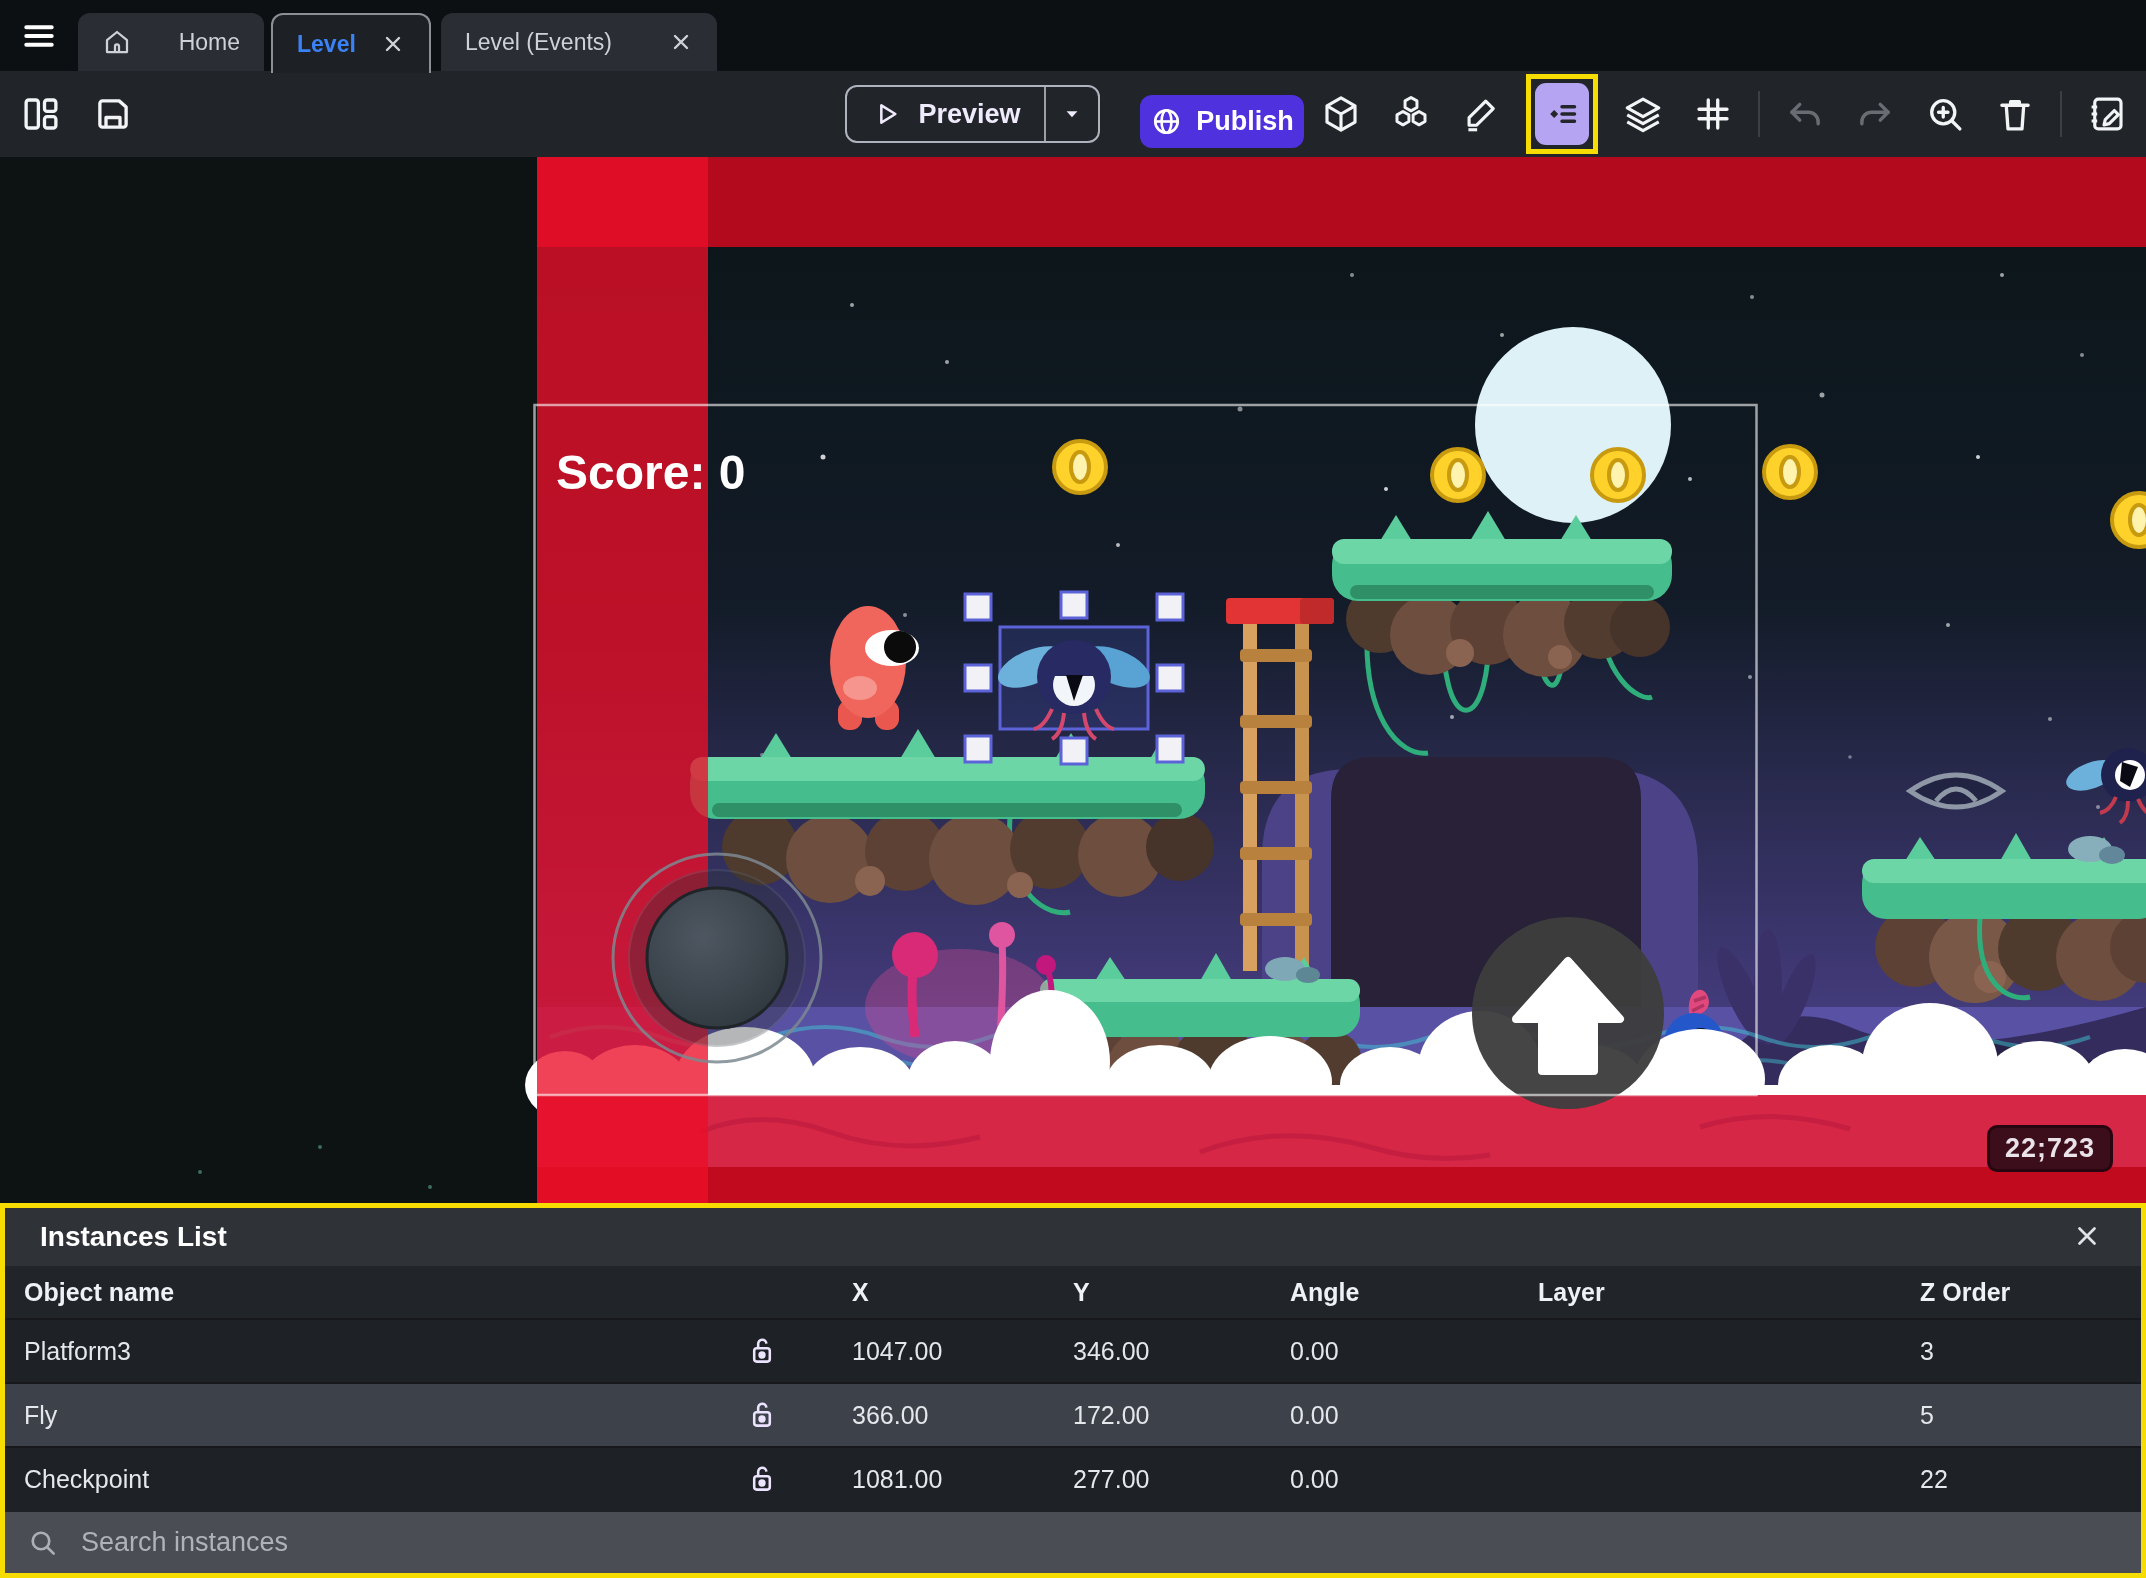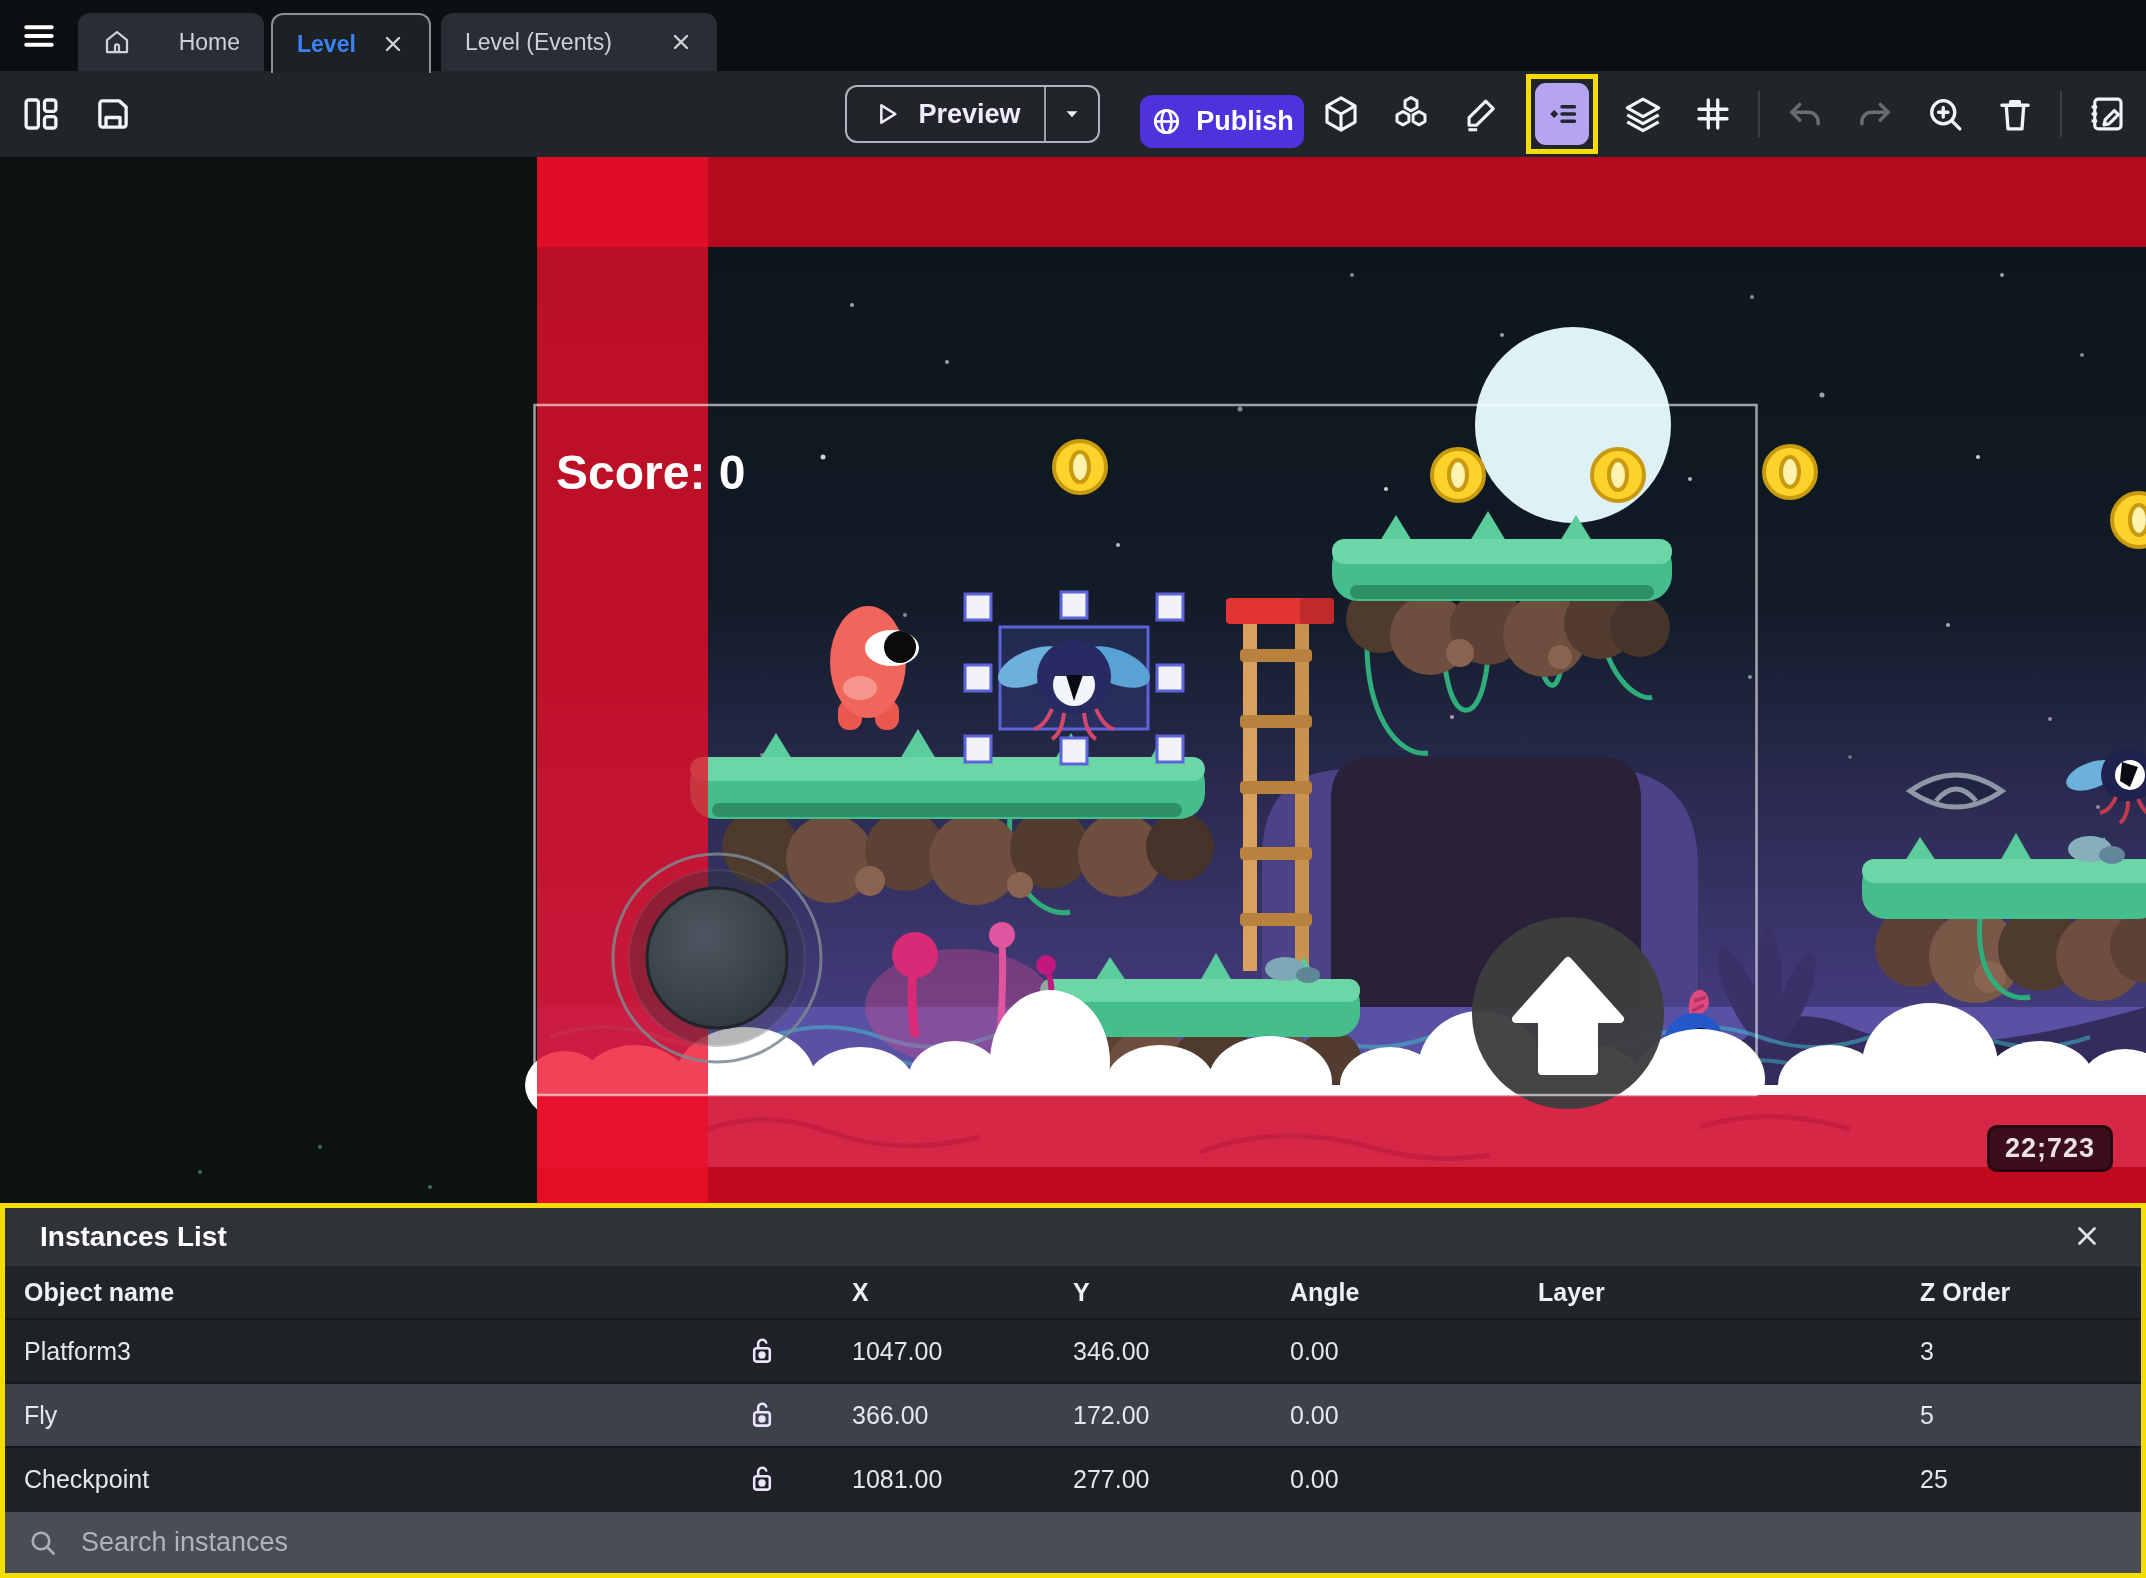--- a/index.html
+++ b/index.html
@@ -570,21 +570,21 @@
           <rect x="6.5" y="10" width="11" height="9.5" rx="1.8"></rect>
               <circle cx="12" cy="14.8" r="1.7" fill="currentColor"></circle>
           <path d="M9.3 10V7.2a2.9 2.9 0 0 1 5.8-.4"></path>
             </svg>
           </button>
         </span>
       <span class="cell c-x">1081.00</span>
       <span class="cell c-y">277.00</span>
       <span class="cell c-angle">0.00</span>
       <span class="cell c-layer"></span>
-      <span class="cell c-z">25</span>
+      <span class="cell c-z">22</span>
     </div>
 
     <div class="searchbar">
       <svg viewBox="0 0 24 24" fill="none" stroke="currentColor" stroke-width="2" stroke-linecap="round">
         <circle cx="10.5" cy="10.5" r="6.2"></circle>
           <path d="M15.2 15.2 20 20"></path>
         </svg>
       <input class="search-input" type="text" placeholder="Search instances" style="">
     </div>
   </section>

